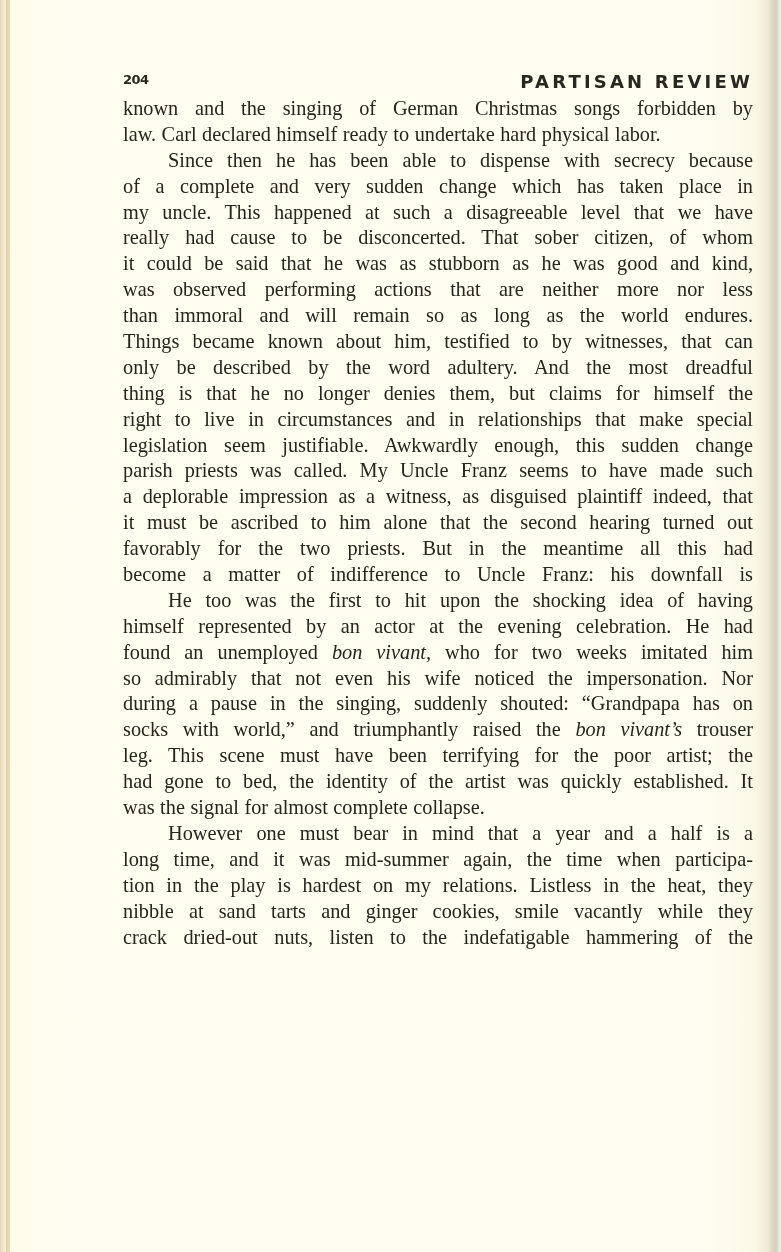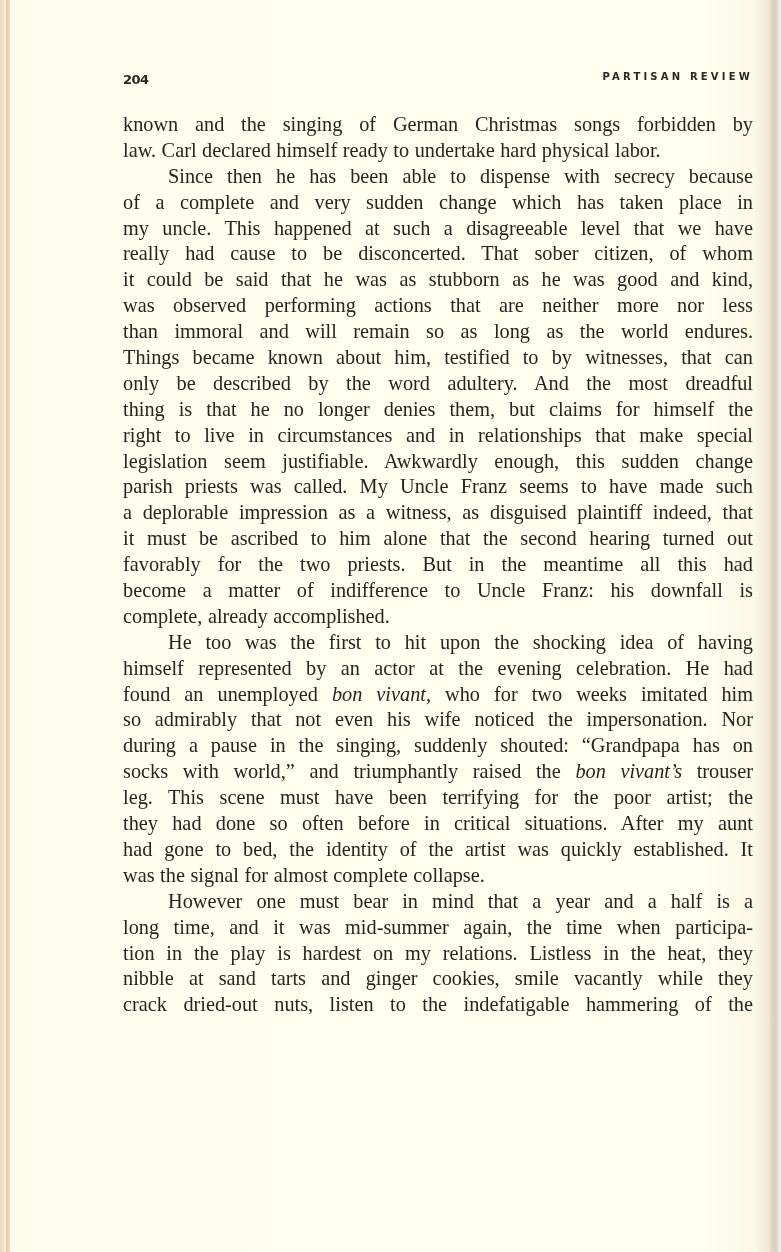--- a/index.html
+++ b/index.html
@@ -47,28 +47,28 @@
       font-weight: bold;
       font-size: 13px;
       color: #2a2620;
       letter-spacing: -0.5px;
     }
     .journal-title {
       position: absolute;
       right: 0; top: -1px;
       font-family: "DejaVu Sans", sans-serif;
       font-weight: bold;
-      font-size: 10px;
+      font-size: 18px;
       letter-spacing: 3.2px;
       color: #2a2620;
     }
     .body-text {
       position: absolute;
       left: 123px;
-      top: 112px;
+      top: 96px;
       width: 630px;
       font-family: "Liberation Serif", serif;
       font-size: 20.3px;
       line-height: 25.9px;
       color: #28241e;
       text-align: justify;
       word-spacing: 0.5px;
     }
     .para {
       margin: 0;
@@ -120,31 +120,29 @@
         <span class="line"><span>Things became known about him, testified to by witnesses, that can</span></span>
         <span class="line"><span>only be described by the word adultery. And the most dreadful</span></span>
         <span class="line"><span>thing is that he no longer denies them, but claims for himself the</span></span>
         <span class="line"><span>right to live in circumstances and in relationships that make special</span></span>
         <span class="line"><span>legislation seem justifiable. Awkwardly enough, this sudden change</span></span>
         <span class="line"><span>parish priests was called. My Uncle Franz seems to have made such</span></span>
         <span class="line"><span>a deplorable impression as a witness, as disguised plaintiff indeed, that</span></span>
         <span class="line"><span>it must be ascribed to him alone that the second hearing turned out</span></span>
         <span class="line"><span>favorably for the two priests. But in the meantime all this had</span></span>
         <span class="line"><span>become a matter of indifference to Uncle Franz: his downfall is</span></span>
-        <span class="line last"><span>complete, already accomplished.</span></span>
       </div>
       <div class="para">
         <span class="line indent"><span>He too was the first to hit upon the shocking idea of having</span></span>
         <span class="line"><span>himself represented by an actor at the evening celebration. He had</span></span>
         <span class="line"><span>found an unemployed </span><span class="it">bon vivant,</span><span> who for two weeks imitated him</span></span>
         <span class="line"><span>so admirably that not even his wife noticed the impersonation. Nor</span></span>
         <span class="line"><span>during a pause in the singing, suddenly shouted: “Grandpapa has on</span></span>
         <span class="line"><span>socks with world,” and triumphantly raised the </span><span class="it">bon vivant’s</span><span> trouser</span></span>
         <span class="line"><span>leg. This scene must have been terrifying for the poor artist; the</span></span>
-        <span class="line"><span>they had done so often before in critical situations. After my aunt</span></span>
         <span class="line"><span>had gone to bed, the identity of the artist was quickly established. It</span></span>
         <span class="line last"><span>was the signal for almost complete collapse.</span></span>
       </div>
       <div class="para">
         <span class="line indent"><span>However one must bear in mind that a year and a half is a</span></span>
         <span class="line"><span>long time, and it was mid-summer again, the time when participa-</span></span>
         <span class="line"><span>tion in the play is hardest on my relations. Listless in the heat, they</span></span>
         <span class="line"><span>nibble at sand tarts and ginger cookies, smile vacantly while they</span></span>
         <span class="line"><span>crack dried-out nuts, listen to the indefatigable hammering of the</span></span>
       </div>

